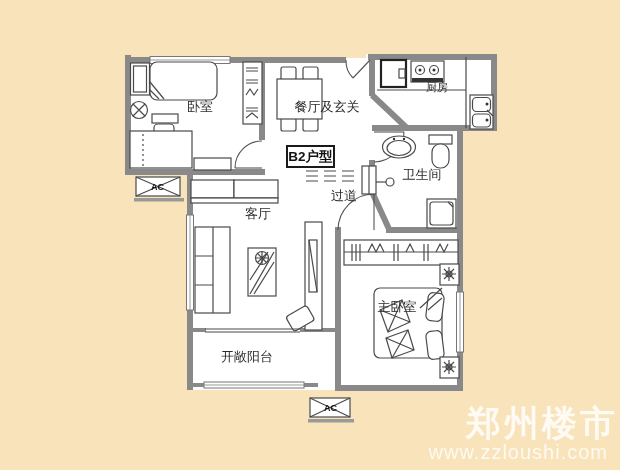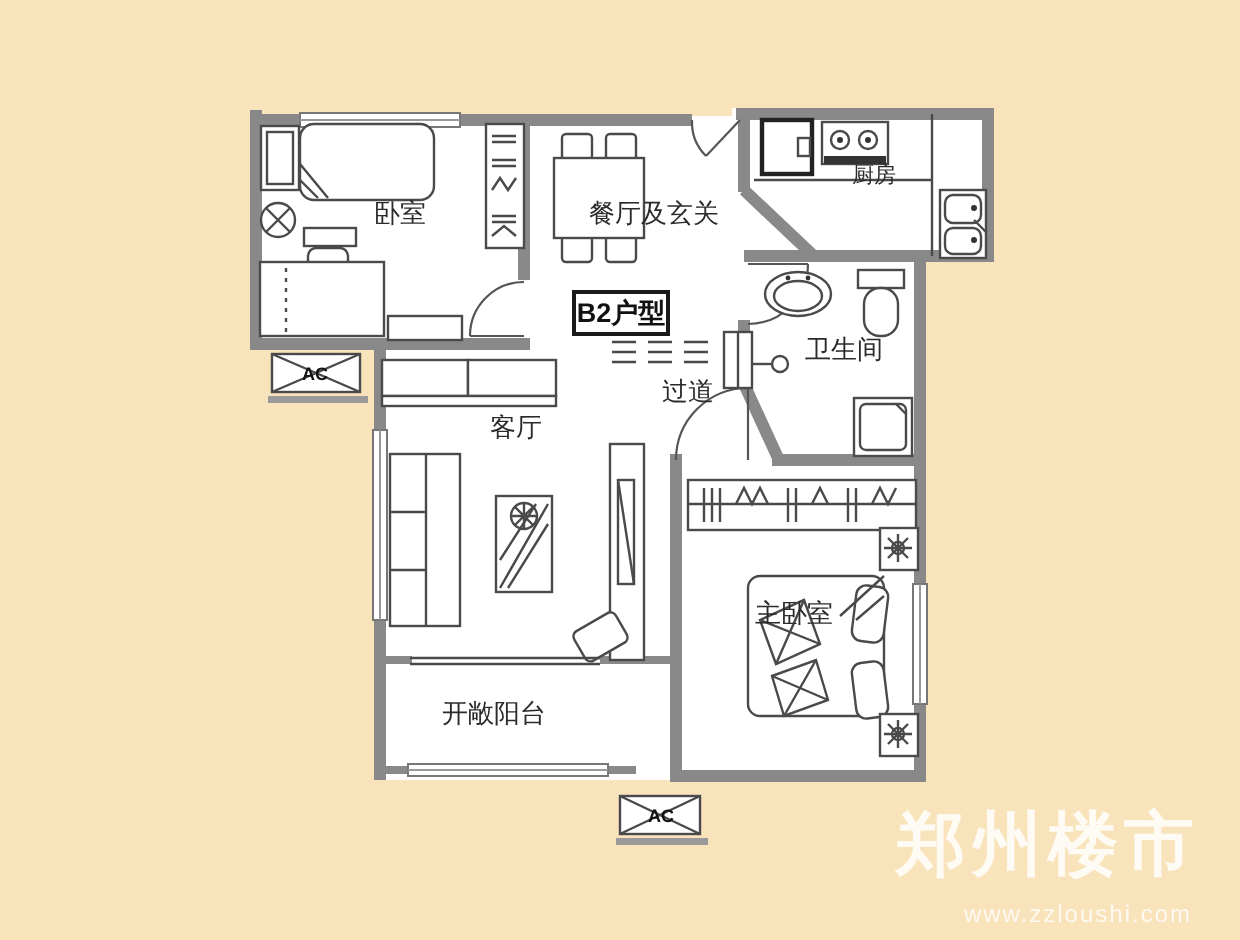--- a/index.html
+++ b/index.html
@@ -11,26 +11,26 @@
   .small-label{font-size:11px;fill:#2b2b2b;}
   .ac-label{font-size:9px;font-weight:bold;fill:#111;}
   .unit-label{font-size:13.5px;font-weight:bold;fill:#111;}
   .wall{stroke:#898989;stroke-width:6;fill:none;stroke-linecap:butt;}
   .wall-thin{stroke:#898989;stroke-width:4;fill:none;}
   .furn{stroke:#4a4a4a;stroke-width:1.2;fill:#fff;}
   .furn-line{stroke:#4a4a4a;stroke-width:1.2;fill:none;}
   .door{stroke:#555;stroke-width:1.1;fill:none;}
   .win{fill:#fff;stroke:#777;stroke-width:1;}
   .win-line{stroke:#999;stroke-width:1;fill:none;}
-  .watermark-name{position:absolute;right:20px;bottom:28px;width:170px;
+  .watermark-name{position:absolute;right:2px;bottom:28px;width:170px;
       font-size:35px;font-weight:bold;letter-spacing:3px;line-height:1.1;
       color:rgba(255,255,255,0.85);text-align:right;
       font-family:"DejaVu Serif","Liberation Serif",serif;}
-  .watermark-url{position:absolute;right:24px;bottom:6px;
-      font-size:12px;color:rgba(255,255,255,0.8);letter-spacing:1px;}
+  .watermark-url{position:absolute;right:12px;bottom:6px;
+      font-size:20px;color:rgba(255,255,255,0.8);letter-spacing:1px;}
 </style>
 </head>
 <body>
 
 <div class="stage">
 <svg width="620" height="470" viewBox="0 0 620 470">
 
   <g>
     <rect x="128" y="58" width="137" height="117" fill="#fff"></rect>
     <rect x="262" y="58" width="113" height="176" fill="#fff"></rect>

